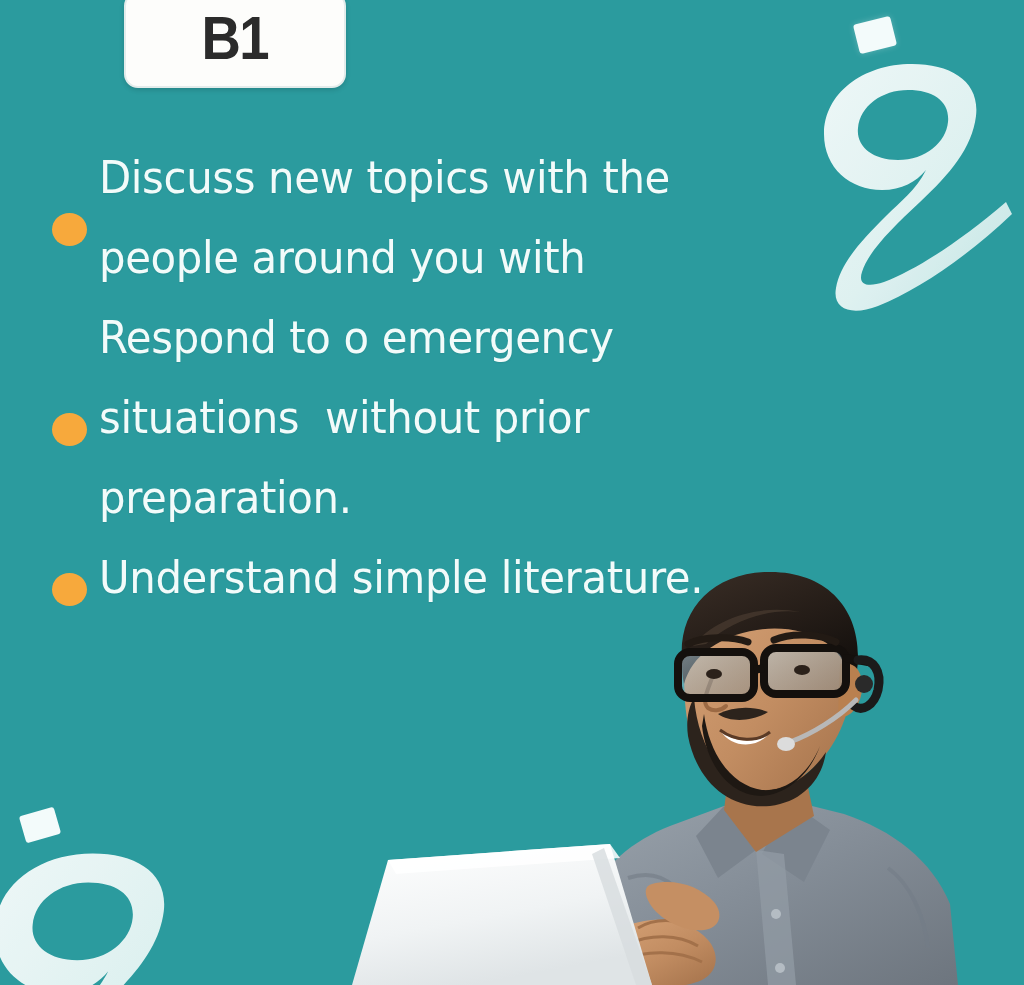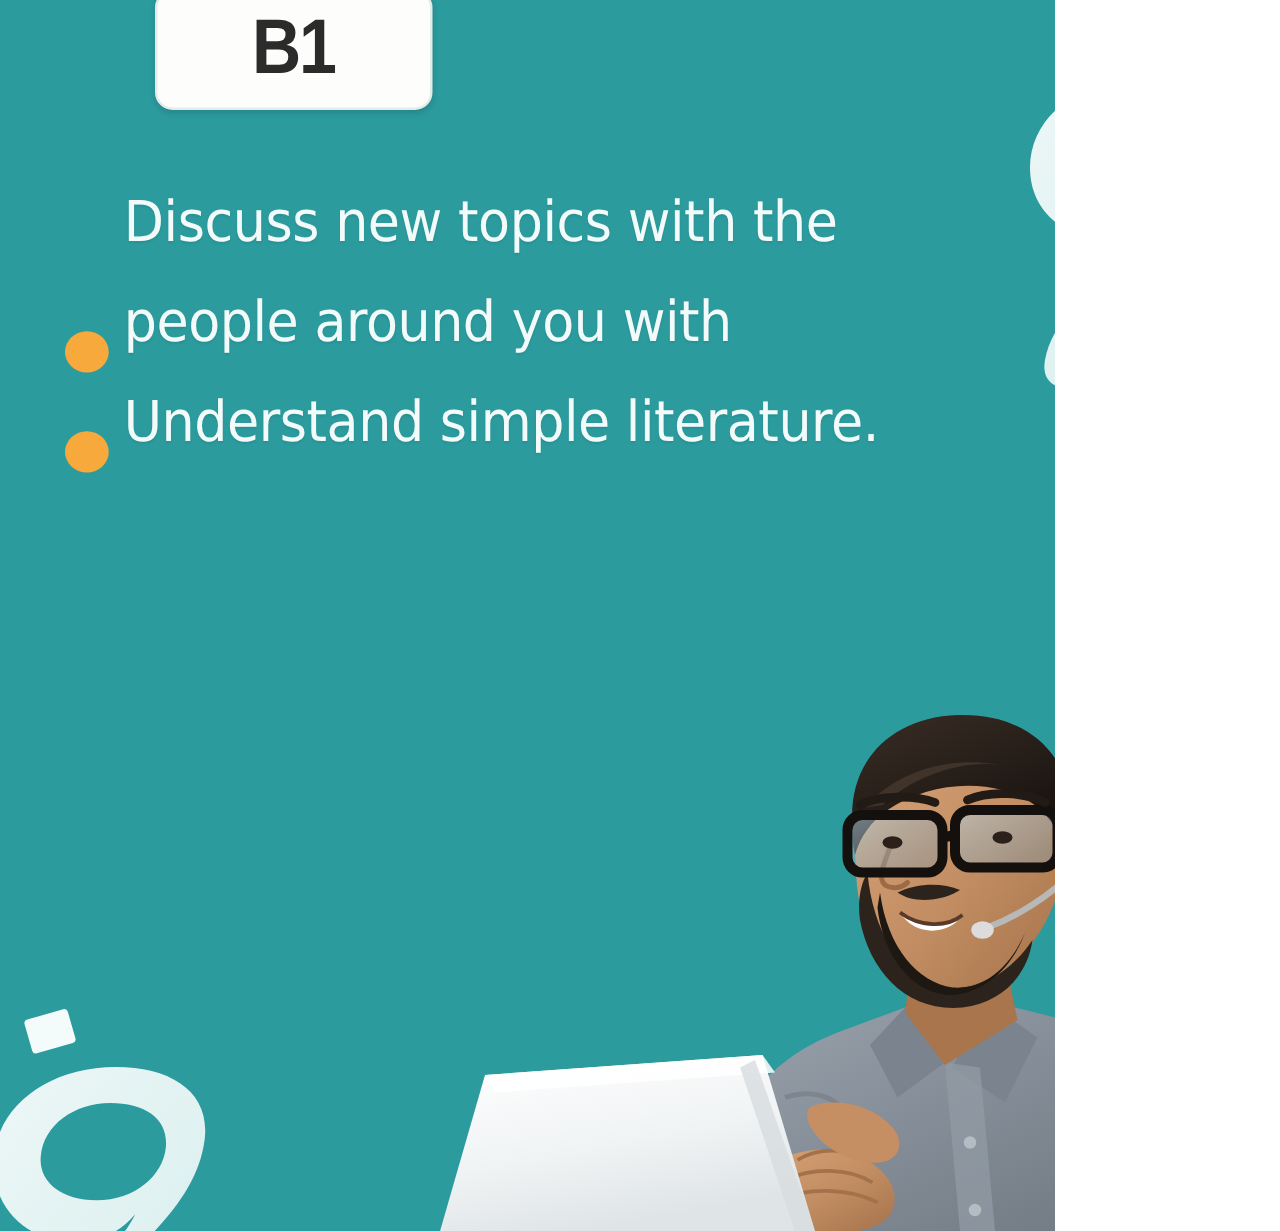--- a/index.html
+++ b/index.html
@@ -7,21 +7,21 @@
     margin: 0;
     padding: 0;
     background: #ffffff;
   }
   body {
     font-family: "Liberation Sans", sans-serif;
   }
 
   .slide {
     position: relative;
-    width: 844px;
+    width: 1024px;
     height: 985px;
     background: #2b9b9e;
     overflow: hidden;
   }
 
   
   .deco-ain-tr {
     position: absolute;
     left: 800px;
     top: 50px;
@@ -93,21 +93,21 @@
   
   .bullets {
     position: absolute;
     left: 52px;
     top: 138px;
     width: 700px;
   }
   .bullet-row {
     position: relative;
     display: flex;
-    align-items: flex-end;
+    align-items: center;
   }
   .bullet-dot {
     flex: 0 0 auto;
     width: 35px;
     height: 33px;
     border-radius: 50%;
     background: #f7a93c;
     margin-top: 22px;
     margin-right: 12px;
   }
@@ -175,20 +175,24 @@
   </div>
 
   <div class="bullets">
 
     <div class="bullet-row">
       <span class="bullet-dot"></span>
       <span class="bullet-text">Discuss new topics with the people around you with</span>
     </div>
 
 
+    <div class="bullet-row">
+      <span class="bullet-dot"></span>
+      <span class="bullet-text">Respond to o emergency situations  without prior preparation.</span>
+    </div>
 
     <div class="bullet-row">
       <span class="bullet-dot"></span>
       <span class="bullet-text">Understand simple literature.</span>
     </div>
 
   </div>
 
   <div class="deco-square-bl"></div>
   <svg class="deco-ain-bl" viewBox="0 0 230 270">

